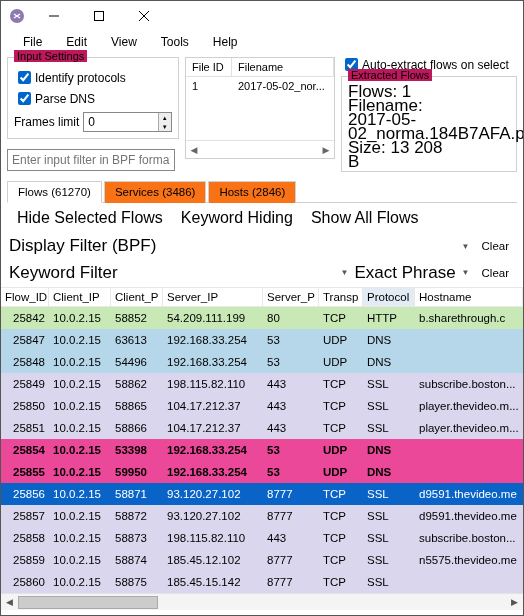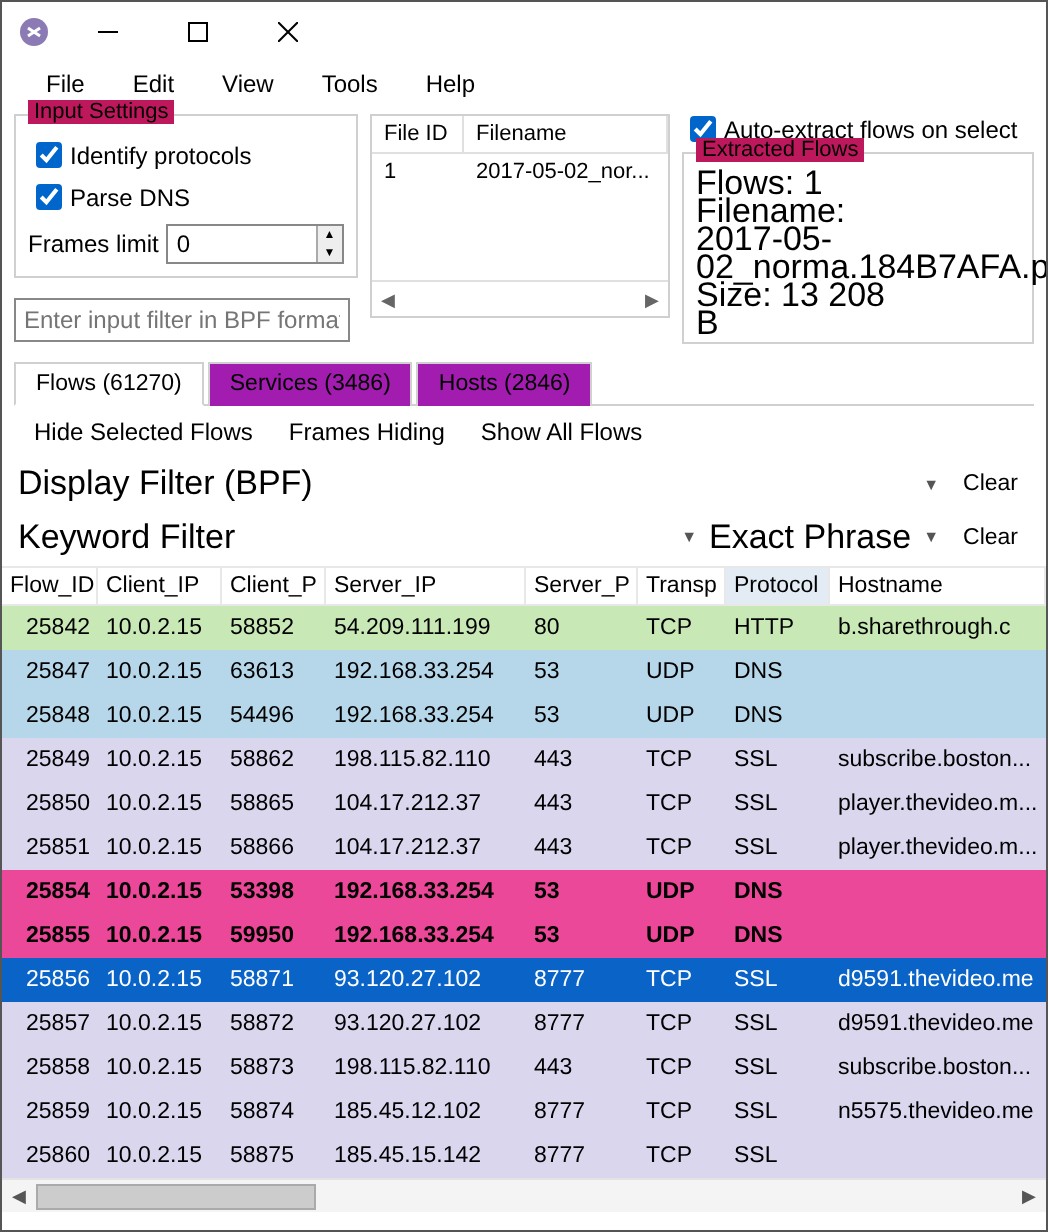--- a/index.html
+++ b/index.html
@@ -81,24 +81,24 @@
   .rline { font-size: 17px; line-height: 14px; }
   .pcap-badge {
     border: 1px solid #6d5b9c; width: 56px; height: 66px; position: relative;
     margin-top: 2px; background: #fff; float: right;
   }
   .pcap-badge .fold { position: absolute; right: 0; top: 0; width: 14px; height: 14px; background: linear-gradient(135deg, #fff 50%, #6d5b9c 50%); }
   .pcap-badge .label { background: #6d5b9c; color: #fff; font-size: 10px; font-weight: bold; padding: 1px 2px; position: absolute; top: 8px; right: 0; letter-spacing: 0.5px; }
   .pcap-badge .circle { width: 34px; height: 34px; border-radius: 50%; background: #8b7ab3; position: absolute; bottom: 6px; left: 11px; display: flex; align-items: center; justify-content: center; }
   .pcap-badge .circle svg { width: 22px; height: 20px; fill: #fff; }
   .tabs { display: flex; border-bottom: 1px solid #d0d0d0; margin: 6px 6px 0 6px; }
-  .tabs .tab { padding: 4px 10px; border: 1px solid #d0d0d0; border-bottom: none; margin-right: 2px; background: #a21caf; font-size: 11.5px; position: relative; top: 1px; }
+  .tabs .tab { padding: 4px 10px; border: 1px solid #d0d0d0; border-bottom: none; margin-right: 2px; background: #f97316; font-size: 11.5px; position: relative; top: 1px; }
   .tabs .tab.active { background: #fff; border-bottom: 1px solid #fff; }
   .subtoolbar { display: flex; padding: 4px 8px; gap: 2px; }
-  .subtoolbar .btn { padding: 2px 8px; font-size: 12px; }
+  .subtoolbar .btn { padding: 2px 8px; font-size: 16px; }
   .filterline { display: flex; align-items: center; padding: 2px 8px; height: 26px; }
   .filterline .lab { font-size: 17px; }
   .filterline .space { flex: 1; }
   .filterline .dd { font-size: 8px; color: #555; padding: 0 6px; }
   .filterline .clear { font-size: 11.5px; padding: 0 6px; }
   .grid { margin: 2px 0 0 0; }
   .grid-h { display: flex; background: #fff; border-top: 1px solid #e8e8e8; border-bottom: 1px solid #e8e8e8; }
   .grid-h div { padding: 3px 4px; font-size: 11.5px; border-right: 1px solid #e8e8e8; overflow: hidden; white-space: nowrap; }
   .grid-h .sorted { background: #e3ecf4; }
   .grid-body { }
@@ -221,21 +221,21 @@
 </div>
 
 <div class="tabs">
   <div class="tab active">Flows (61270)</div>
   <div class="tab">Services (3486)</div>
   <div class="tab">Hosts (2846)</div>
 </div>
 
 <div class="subtoolbar">
   <div class="btn">Hide Selected Flows</div>
-  <div class="btn">Frames Hiding</div>
+  <div class="btn">Keyword Hiding</div>
   <div class="btn">Show All Flows</div>
 </div>
 
 <div class="filterline">
   <div class="lab">Display Filter (BPF)</div>
   <div class="space"></div>
   <div class="dd">▼</div>
   <div class="clear">Clear</div>
 </div>
 <div class="filterline" style="border-top:1px solid transparent;">

